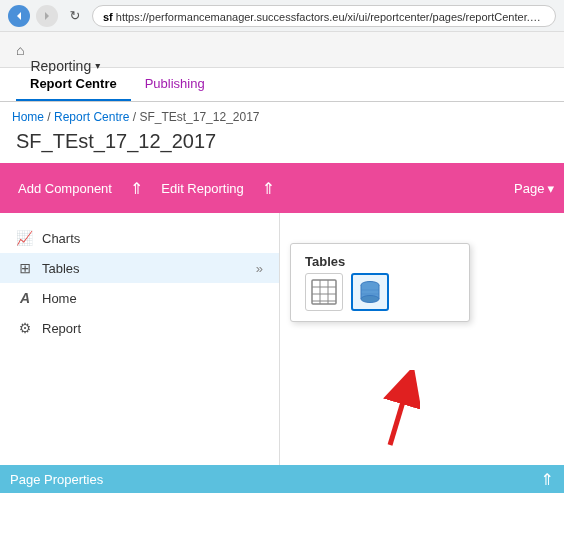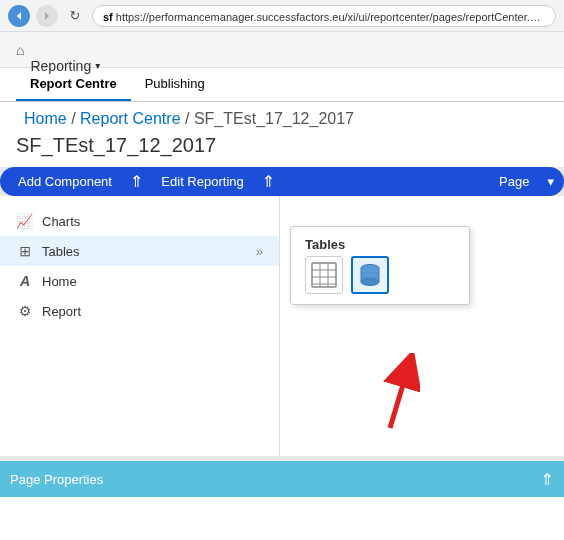--- a/index.html
+++ b/index.html
@@ -42,33 +42,33 @@
       padding: 0 16px;
       display: flex;
       align-items: center;
       height: 34px;
       gap: 0;
     }
     .nav-tab {
       padding: 8px 14px;
       font-size: 13px;
       cursor: pointer;
-      color: #000000;
+      color: #a21caf;
       border-bottom: 2px solid transparent;
     }
     .nav-tab.active {
       color: #000;
       font-weight: bold;
       border-bottom: 2px solid #0070d2;
     }
 
     
     .breadcrumb {
-      padding: 8px 24px 4px;
-      font-size: 16px;
+      padding: 8px 12px 4px;
+      font-size: 12px;
       color: #0070d2;
     }
     .breadcrumb span { color: #555; }
     .breadcrumb a { color: #0070d2; text-decoration: none; }
 
     
     .page-title {
       padding: 2px 16px 10px;
       font-size: 20px;
       font-weight: normal;
@@ -78,28 +78,27 @@
     
     .main-area {
       background: #e8e8e8;
       margin: 0;
       height: calc(540px - 32px - 36px - 34px - 30px - 38px - 40px);
       position: relative;
     }
 
     
     .toolbar {
-      background: #1d4ed8;
+      background: #ec4899;
       display: flex;
       align-items: center;
       padding: 6px 10px;
-      height: 29px;
+      height: 50px;
       gap: 10px;
       position: relative;
-      border-radius: 19px;
     }
     .toolbar-btn {
       background: transparent;
       border: none;
       color: white;
       font-size: 13px;
       cursor: pointer;
       padding: 4px 8px;
       display: flex;
       align-items: center;
@@ -112,21 +111,21 @@
       gap: 8px;
     }
     .page-btn {
       background: transparent;
       border: none;
       color: white;
       font-size: 13px;
       cursor: pointer;
       display: flex;
       align-items: center;
-      gap: 18px;
+      gap: 3px;
     }
     .preview-btn {
       background: white;
       border: 1px solid #ddd;
       color: #333;
       font-size: 12px;
       padding: 3px 12px;
       cursor: pointer;
       border-radius: 2px;
     }
@@ -218,21 +217,21 @@
     .arrow-container {
       position: absolute;
       bottom: 20px;
       left: 80px;
       z-index: 11;
     }
 
     
     .page-props {
       background: #5bc0de;
-      height: 36px;
+      height: 28px;
       display: flex;
       align-items: center;
       padding: 0 10px;
       position: absolute;
       bottom: 0;
       left: 0;
       right: 0;
     }
     .page-props-label {
       color: white;

